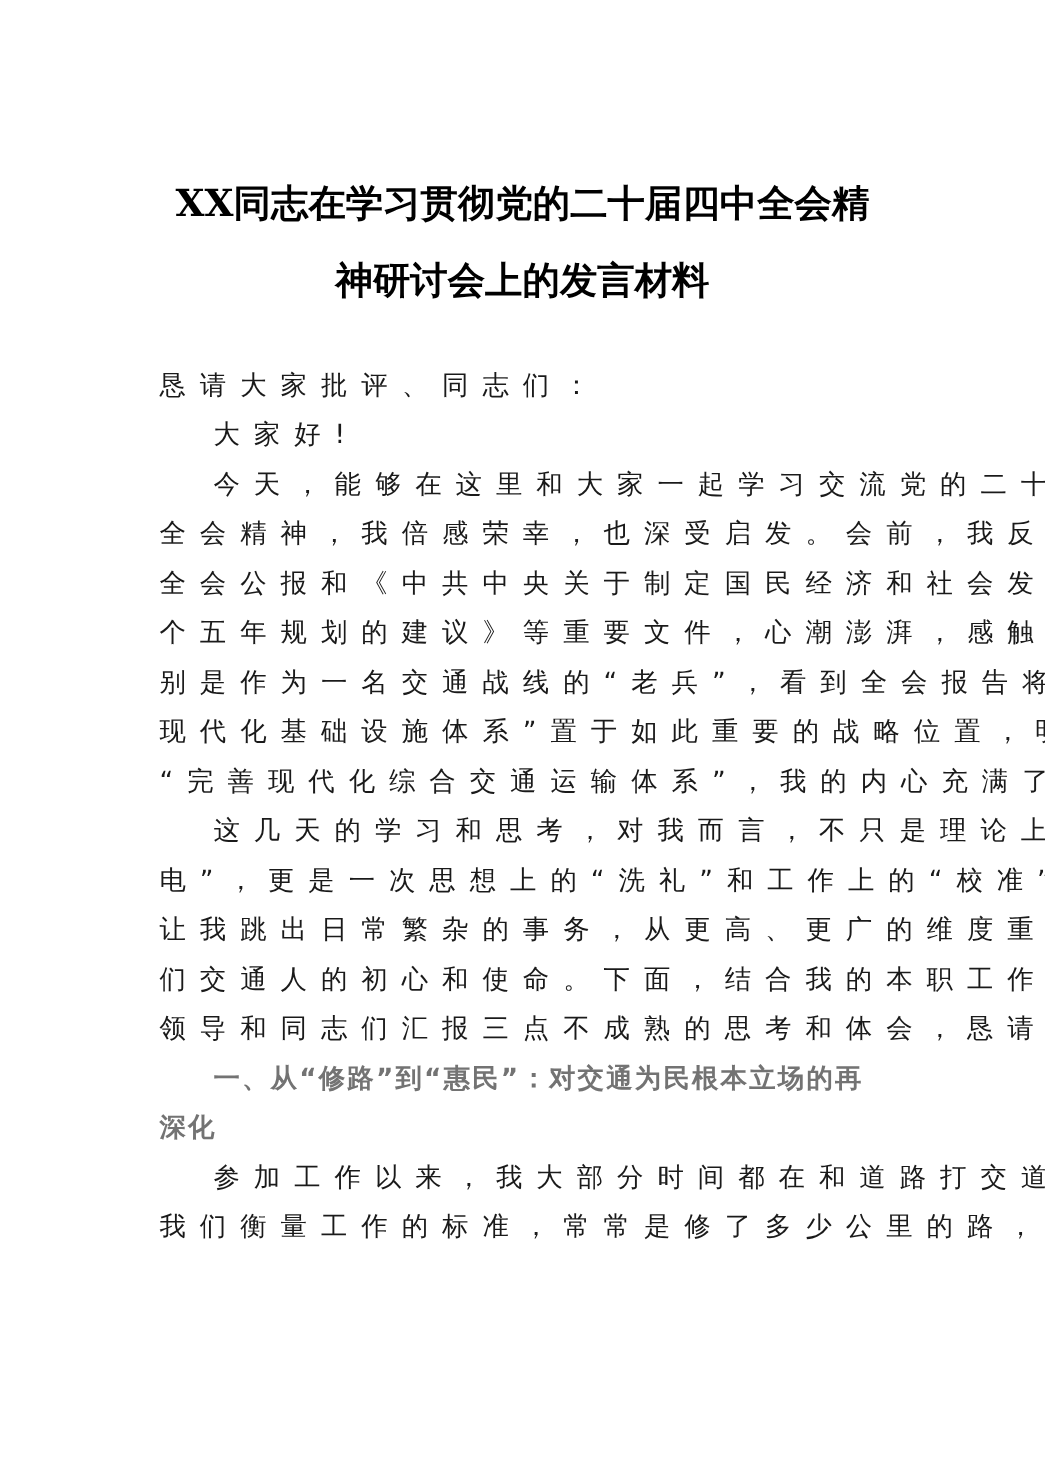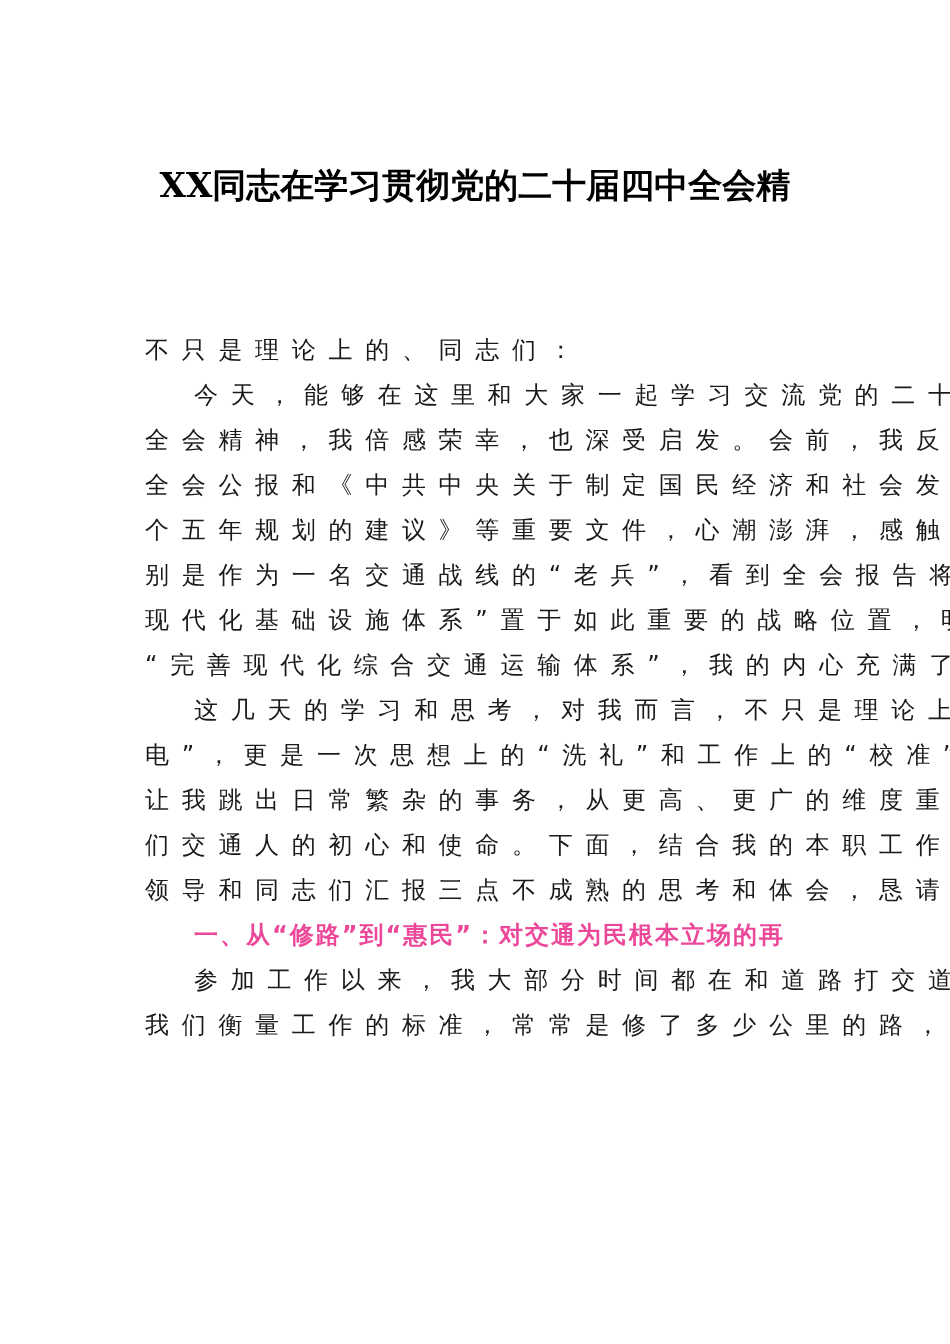--- a/index.html
+++ b/index.html
@@ -64,38 +64,42 @@
     .salutation {
       text-indent: 0;
     }
     .indent {
       padding-left: 49px;
     }
     .heading {
       font-family: "DejaVu Sans", "Liberation Sans", sans-serif;
       font-weight: bold;
       letter-spacing: 2px;
-      color: #ec4899;
+      color: #737373;
     }
   </style>
 </head>
 <body>
 
 <div class="page">
 
   <h1 class="title">
     <span class="line">XX同志在学习贯彻党的二十届四中全会精</span>
+    <span class="line">神研讨会上的发言材料</span>
   </h1>
 
   <div class="body">
 
     <p class="salutation">
-      <span class="line">不只是理论上的、同志们：</span>
+      <span class="line">恳请大家批评、同志们：</span>
     </p>
 
+    <p>
+      <span class="line indent">大家好!</span>
+    </p>
 
     <p>
       <span class="line indent">今天，能够在这里和大家一起学习交流党的二十届四中</span>
       <span class="line">全会精神，我倍感荣幸，也深受启发。会前，我反复研读了</span>
       <span class="line">全会公报和《中共中央关于制定国民经济和社会发展第十五</span>
       <span class="line">个五年规划的建议》等重要文件，心潮澎湃，感触良多。特</span>
       <span class="line">别是作为一名交通战线的“老兵”，看到全会报告将“构建</span>
       <span class="line">现代化基础设施体系”置于如此重要的战略位置，明确要</span>
       <span class="line">“完善现代化综合交通运输体系”，我的内心充满了责任感</span>
     </p>
@@ -103,20 +107,21 @@
     <p>
       <span class="line indent">这几天的学习和思考，对我而言，不只是理论上的“充</span>
       <span class="line">电”，更是一次思想上的“洗礼”和工作上的“校准”。它</span>
       <span class="line">让我跳出日常繁杂的事务，从更高、更广的维度重新审视我</span>
       <span class="line">们交通人的初心和使命。下面，结合我的本职工作，向各位</span>
       <span class="line">领导和同志们汇报三点不成熟的思考和体会，恳请大家批评</span>
     </p>
 
     <p class="heading">
       <span class="line indent">一、从“修路”到“惠民”：对交通为民根本立场的再</span>
+      <span class="line">深化</span>
     </p>
 
     <p>
       <span class="line indent">参加工作以来，我大部分时间都在和道路打交道。过去</span>
       <span class="line">我们衡量工作的标准，常常是修了多少公里的路，建了多少</span>
     </p>
 
   </div>
 </div>
 

